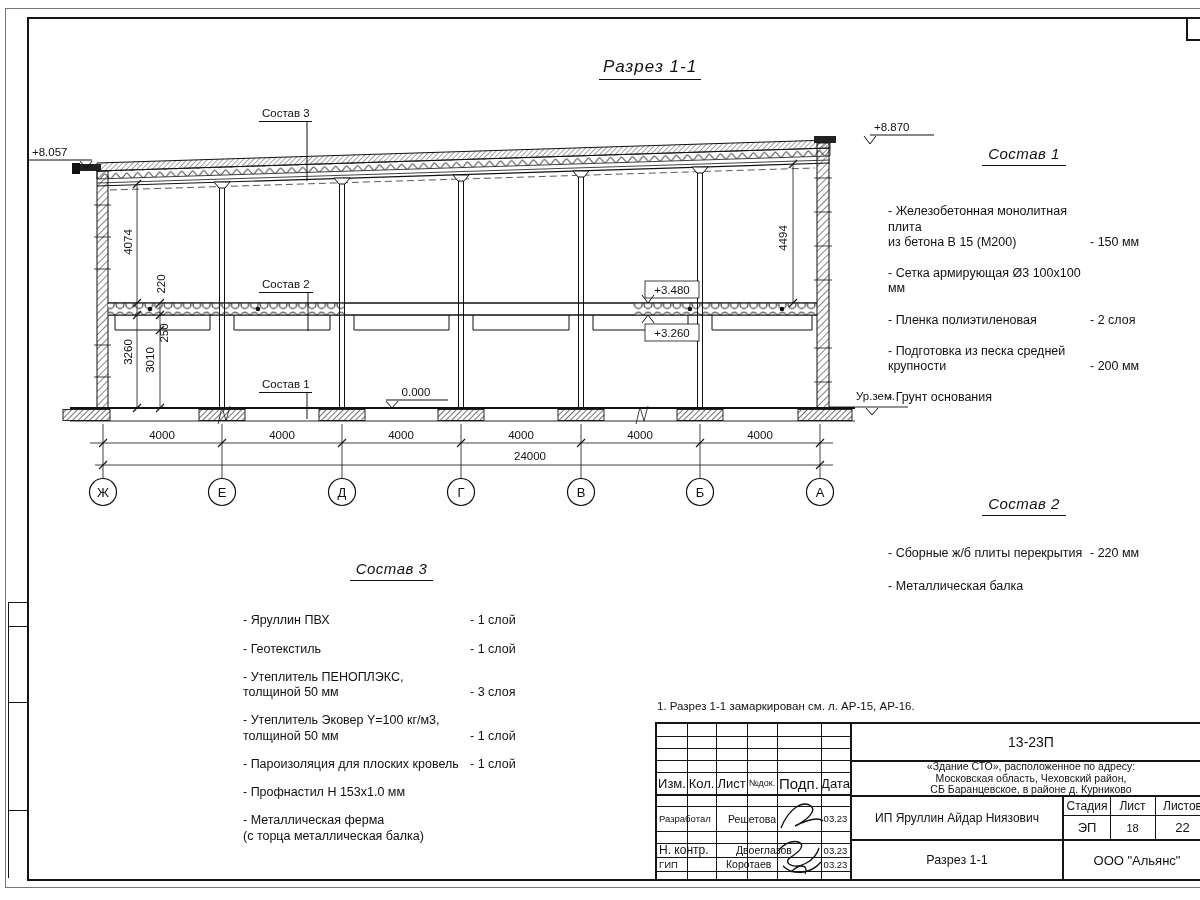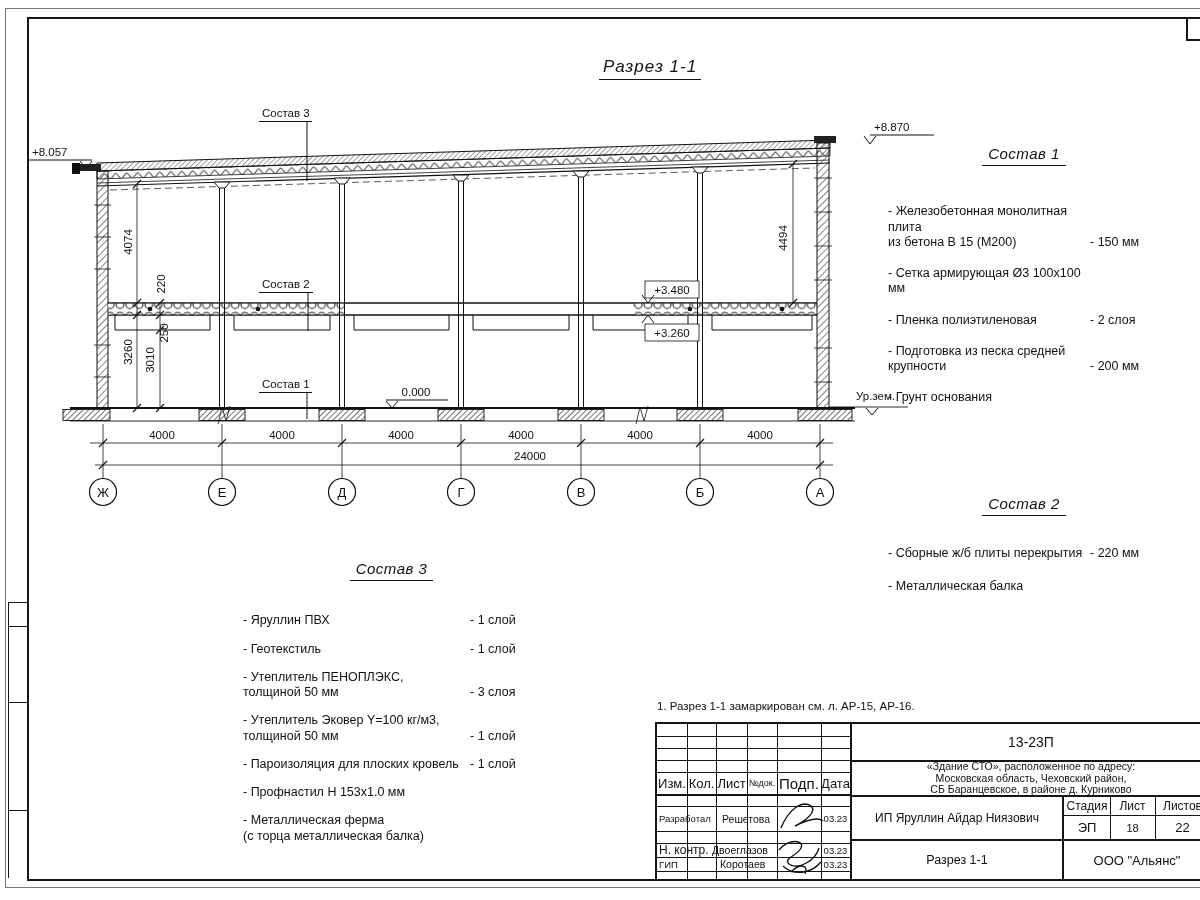--- a/index.html
+++ b/index.html
@@ -393,27 +393,27 @@
     <div class="tb-line" style="left:0;top:147px;width:193px;height:1px"></div>
 
     <div class="tb-cell" style="left:0;top:48px;width:30px;height:22px;font-size:13px">Изм.</div>
     <div class="tb-cell" style="left:30px;top:48px;width:29px;height:22px;font-size:13px">Кол.</div>
     <div class="tb-cell" style="left:59px;top:48px;width:31px;height:22px;font-size:13px">Лист</div>
     <div class="tb-cell" style="left:90px;top:48px;width:30px;height:22px;font-size:9px">№док.</div>
     <div class="tb-cell" style="left:120px;top:48px;width:44px;height:22px;font-size:15px">Подп.</div>
     <div class="tb-cell" style="left:164px;top:48px;width:29px;height:22px;font-size:13px">Дата</div>
 
     <div class="tb-cell" style="left:2px;top:82px;width:56px;height:25px;font-size:9.5px;justify-content:flex-start;text-align:left">Разработал</div>
-    <div class="tb-cell" style="left:61px;top:82px;width:58px;height:25px;font-size:10.5px;justify-content:flex-start;text-align:left;padding-left:4px">Решетова</div>
+    <div class="tb-cell" style="left:61px;top:82px;width:58px;height:25px;font-size:10.5px;justify-content:flex-start;text-align:left;padding-left:10px">Решетова</div>
     <div class="tb-cell" style="left:164px;top:82px;width:29px;height:25px;font-size:9.5px">03.23</div>
     <div class="tb-cell" style="left:2px;top:119px;width:56px;height:14px;font-size:12px;justify-content:flex-start;text-align:left">Н. контр.</div>
-    <div class="tb-cell" style="left:55px;top:119px;width:60px;height:14px;font-size:10.5px;justify-content:flex-start;text-align:left;padding-left:0">Двоеглазов</div>
+    <div class="tb-cell" style="left:61px;top:119px;width:60px;height:14px;font-size:10.5px;justify-content:flex-start;text-align:left;padding-left:18px">Двоеглазов</div>
     <div class="tb-cell" style="left:164px;top:119px;width:29px;height:14px;font-size:9.5px">03.23</div>
     <div class="tb-cell" style="left:2px;top:133px;width:56px;height:14px;font-size:9.5px;justify-content:flex-start;text-align:left">ГИП</div>
-    <div class="tb-cell" style="left:61px;top:133px;width:60px;height:14px;font-size:10.5px;justify-content:flex-start;text-align:left;padding-left:2px">Коротаев</div>
+    <div class="tb-cell" style="left:61px;top:133px;width:60px;height:14px;font-size:10.5px;justify-content:flex-start;text-align:left;padding-left:8px">Коротаев</div>
     <div class="tb-cell" style="left:164px;top:133px;width:29px;height:14px;font-size:9.5px">03.23</div>
 
     <svg class="abs" style="left:118px;top:74px" width="52" height="36">
       <path d="M6,30 C14,10 28,2 36,8 C42,13 32,22 20,28 C30,23 42,18 48,23" fill="none" stroke="#111" stroke-width="1.4"></path>
     </svg>
     <svg class="abs" style="left:114px;top:112px" width="56" height="42">
       <path d="M8,14 C18,2 34,4 30,12 C26,20 12,22 18,28 C26,34 44,26 48,12 M12,30 C22,40 40,38 50,26 M20,36 C30,26 38,30 34,38" fill="none" stroke="#111" stroke-width="1.3"></path>
     </svg>
 
     <div class="tb-cell" style="left:195px;top:0;width:358px;height:36px;font-size:14px">13-23П</div>

